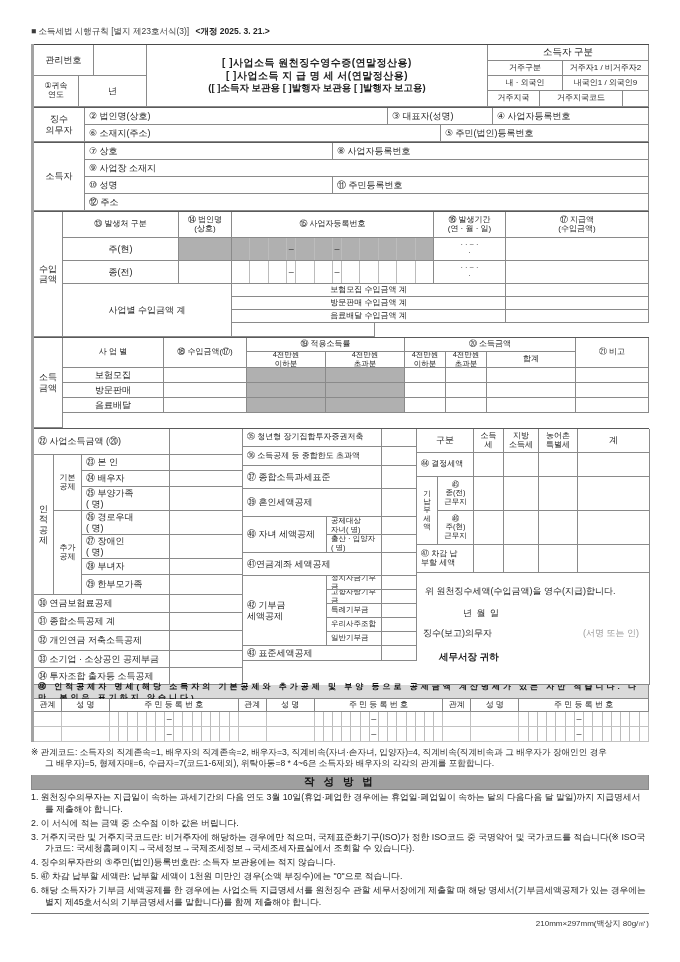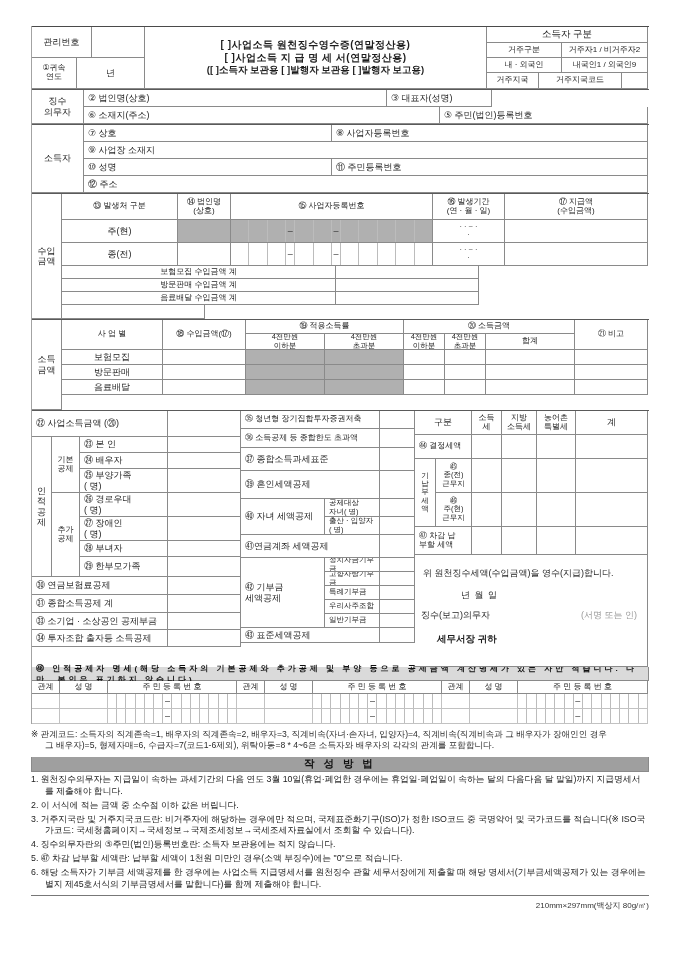--- a/index.html
+++ b/index.html
@@ -1,21 +1,21 @@
 <!DOCTYPE html>
 <html><head>
 <meta charset="utf-8">
 <style>
 *{margin:0;padding:0;box-sizing:border-box}
 html,body{background:#fff}
 body{width:680px;height:962px;font-family:"Liberation Sans","DejaVu Sans",sans-serif;color:#1d1d1d;font-size:9px;overflow:hidden}
 .page{padding:26px 32px 0 31px}
 .topnote{font-size:8.5px;color:#3a3a3a;margin-bottom:6px;white-space:nowrap}
 .topnote .rev{font-weight:bold;color:#222;margin-left:4px}
-.form{width:618px;border-left:1px solid #a3a3a3}
+.form{width:618px;border-left:3px solid #a3a3a3}
 .row{display:flex}
 .c{border-right:1px solid #8a8a8a;border-bottom:1px solid #8a8a8a;display:flex;align-items:center;justify-content:center;text-align:center;line-height:1.12;overflow:hidden;background:#fff}
 .cl{justify-content:flex-start;text-align:left;padding-left:4px}
 .pre{white-space:pre-line}
 .sh{background:#b0b0b0}
 .sm{font-size:8px}
 .xs{font-size:7.5px}
 .t2{border-top:1.5px solid #4a4a4a}
 .t1{border-top:1px solid #5a5a5a}
 .title-line{font-weight:bold;font-size:10px;letter-spacing:.5px;line-height:1.25}
@@ -37,20 +37,24 @@
 .signbox .dt{padding:9px 0 0 46px;letter-spacing:1px}
 .signbox .isr{display:flex;justify-content:space-between;padding:7px 10px 0 6px}
 .signbox .isr .hint{color:#9a9a9a}
 .signbox .to{font-weight:bold;padding:11px 0 0 22px;font-size:9.5px}
 </style>
 </head>
 <body>
 
 <div class="page">
 
+  <div class="topnote">
+    <span>■ 소득세법 시행규칙 [별지 제23호서식(3)]</span>
+    <span class="rev">&lt;개정 2025. 3. 21.&gt;</span>
+  </div>
 
   <div class="form">
 
     <div class="row t2">
       <div style="width:113px">
         <div class="row">
           <div class="c" style="width:60px;height:31px">관리번호</div>
           <div class="c" style="width:53px;height:31px"></div>
         </div>
         <div class="row">
@@ -83,20 +87,21 @@
     </div>
 
     <div class="t1">
       <div class="row">
         <div class="c pre" style="width:52px;height:34px">징수
 의무자</div>
         <div style="width:564px">
           <div class="row">
             <div class="c cl" style="width:303px;height:17px">② 법인명(상호)</div>
             <div class="c cl" style="width:105px;height:17px">③ 대표자(성명)</div>
+            <div class="c cl" style="width:156px;height:17px">④ 사업자등록번호</div>
           </div>
           <div class="row">
             <div class="c cl" style="width:356px;height:17px">⑥ 소재지(주소)</div>
             <div class="c cl" style="width:208px;height:17px">⑤ 주민(법인)등록번호</div>
           </div>
         </div>
       </div>
     </div>
 
     <div class="t1">
@@ -176,20 +181,21 @@
                   <span class="digit"></span>
                   <span class="digit"></span>
                   <span class="digit"></span>
                 </div>
               </div>
             <div class="c pre xs" style="width:72px;height:23px;color:#555">·     ·   ~     ·
 ·</div>
             <div class="c" style="width:143px;height:23px"></div>
           </div>
           <div class="row">
+            <div class="c" style="width:169px;height:53px">사업별 수입금액 계</div>
             <div style="width:417px">
               <div class="row">
                 <div class="c sm" style="width:274px;height:13px">보험모집 수입금액 계</div>
                 <div class="c" style="width:143px;height:13px"></div>
               </div>
               <div class="row">
                 <div class="c sm" style="width:274px;height:13px">방문판매 수입금액 계</div>
                 <div class="c" style="width:143px;height:13px"></div>
               </div>
               <div class="row">
@@ -328,20 +334,24 @@
         </div>
         <div class="row">
             <div class="c cl" style="width:136px;height:18px">㉚ 연금보험료공제</div>
             <div class="c" style="width:73px;height:18px"></div>
           </div>
         <div class="row">
             <div class="c cl" style="width:136px;height:18px">㉛ 종합소득공제 계</div>
             <div class="c" style="width:73px;height:18px"></div>
           </div>
         <div class="row">
+            <div class="c cl" style="width:136px;height:20px">㉜ 개인연금 저축소득공제</div>
+            <div class="c" style="width:73px;height:20px"></div>
+          </div>
+        <div class="row">
             <div class="c cl" style="width:136px;height:17px">㉝ 소기업 · 소상공인 공제부금</div>
             <div class="c" style="width:73px;height:17px"></div>
           </div>
         <div class="row">
             <div class="c cl" style="width:136px;height:17px">㉞ 투자조합 출자등 소득공제</div>
             <div class="c" style="width:73px;height:17px"></div>
           </div>
       </div>
 
       <div style="width:174px">

